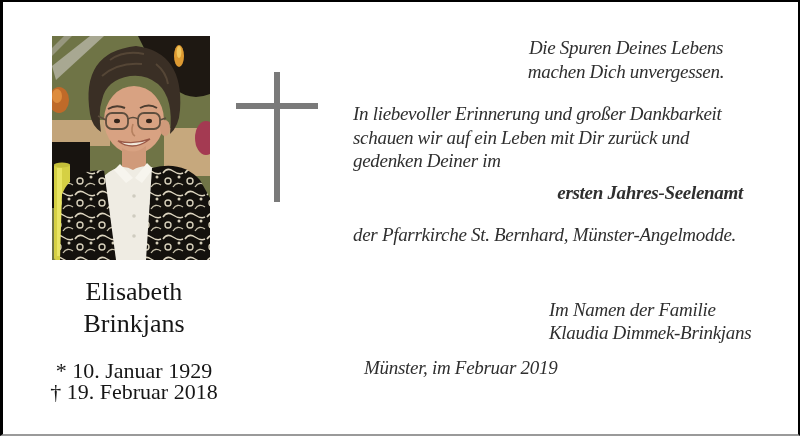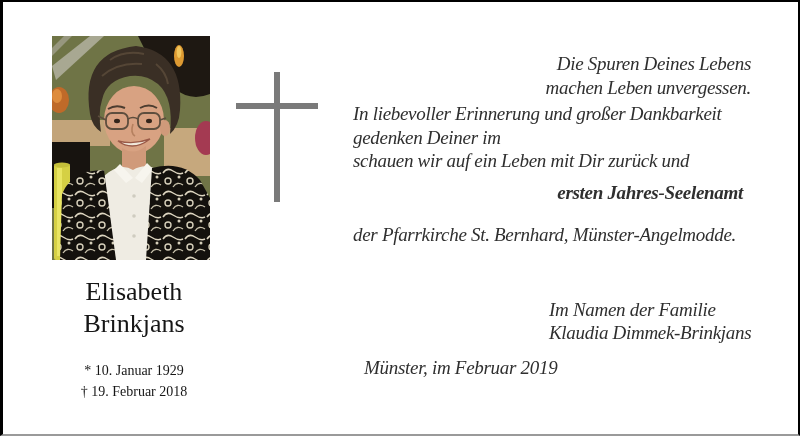--- a/index.html
+++ b/index.html
@@ -26,21 +26,21 @@
     position: absolute;
     left: 16px; top: 274px; width: 230px;
     text-align: center;
     font-size: 26px; line-height: 32px;
     color: #161616;
   }
   .dates-block {
     position: absolute;
     left: 16px; top: 358px; width: 230px;
     text-align: center;
-    font-size: 14px; line-height: 21px;
+    font-size: 22px; line-height: 21px;
     color: #161616;
   }
   .cross-v {
     position: absolute;
     left: 271px; top: 70px;
     width: 6px; height: 130px;
     background: #7a7a7a;
   }
   .cross-h {
     position: absolute;
@@ -51,23 +51,22 @@
   .script {
     font-family: "Liberation Serif", serif;
     font-style: italic;
     color: #2f2f2f;
     font-size: 19px;
     letter-spacing: -0.3px;
   }
   .epitaph {
     position: absolute;
     left: 498px; top: 34px; width: 250px;
-    text-align: right;
+    text-align: center;
     line-height: 24px;
-    margin-top: 16px;
   }
   .intro {
     position: absolute;
     left: 350px; top: 100px; width: 395px;
     line-height: 23.5px;
   }
   .service-title {
     position: absolute;
     left: 350px; top: 180px; width: 390px;
     text-align: right;
@@ -165,27 +164,27 @@
     <div>† 19. Februar 2018</div>
   </div>
 
   <div>
     <div class="cross-v"></div>
     <div class="cross-h"></div>
   </div>
 
   <div class="epitaph script">
     <div>Die Spuren Deines Lebens</div>
-    <div>machen Leben unvergessen.</div>
+    <div>machen Dich unvergessen.</div>
   </div>
 
   <div class="intro script">
     <div>In liebevoller Erinnerung und großer Dankbarkeit</div>
+    <div>schauen wir auf ein Leben mit Dir zurück und</div>
     <div>gedenken Deiner im</div>
-    <div>schauen wir auf ein Leben mit Dir zurück und</div>
   </div>
 
   <div class="service-title script">ersten Jahres-Seelenamt</div>
 
   <div class="service-when script">
     <div>der Pfarrkirche St. Bernhard, Münster-Angelmodde.</div>
   </div>
 
   <div class="family script">
     <div>Im Namen der Familie</div>

